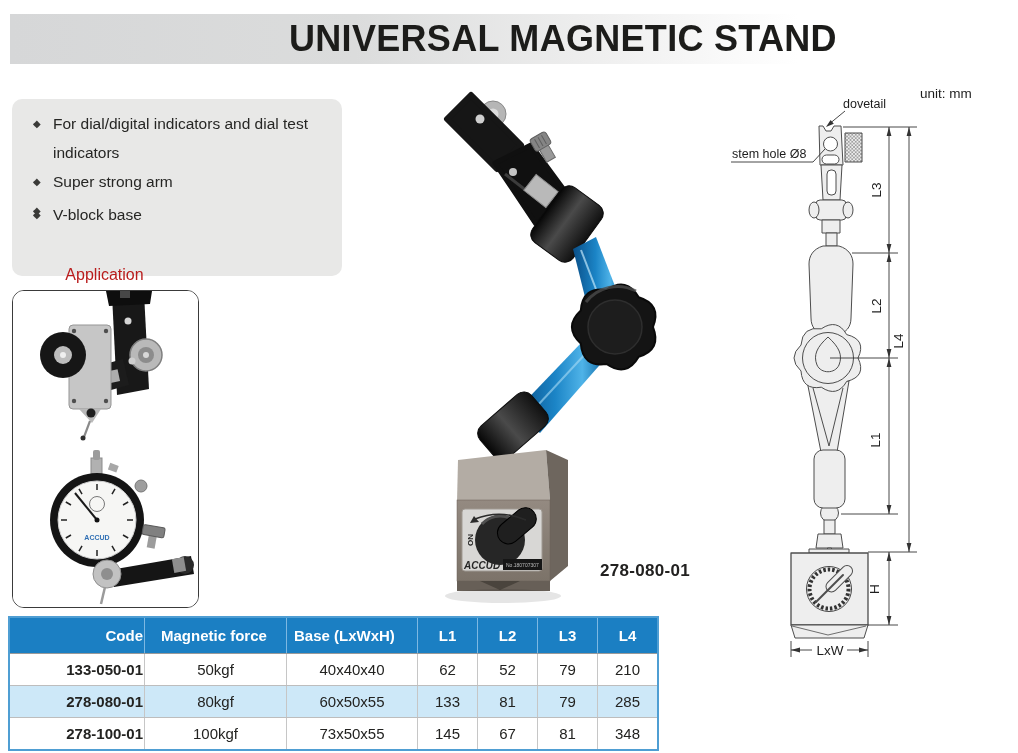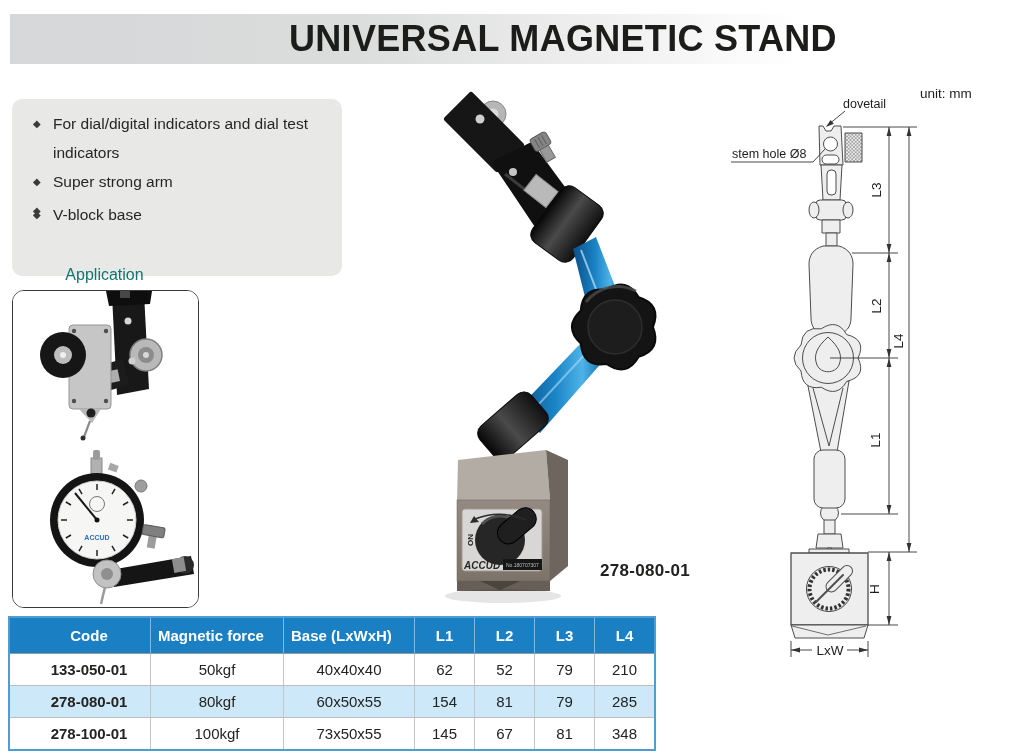--- a/index.html
+++ b/index.html
@@ -22,21 +22,21 @@
   .features{position:absolute;left:12px;top:99px;width:330px;height:177px;
     background:#e8e8e7;border-radius:10px;}
   .features ul{list-style:none;margin:0;padding:10px 0 0 0;}
   .features li{position:relative;padding-left:41px;padding-right:14px;
     font-size:15.5px;line-height:29px;color:#262624;}
   .features li.gap{margin-top:4px;}
   .features .bullet{position:absolute;left:21px;top:0;font-size:10px;line-height:29px;color:#3a3a38;}
 
   
   .app-label{position:absolute;left:12px;top:266px;width:185px;text-align:center;
-    font-size:16px;color:#0f766e;}
+    font-size:16px;color:#b91c1c;}
   .app-box{position:absolute;left:12px;top:290px;width:185px;height:316px;
     border:1.5px solid #3a3a3a;border-radius:12px;background:#ffffff;overflow:hidden;
     display:flex;flex-direction:column;}
   .app-box .half{flex:0 0 auto;background:#fff;}
   .app-divider{height:1.5px;background:#3a3a3a;}
 
   
   .photo-wrap{position:absolute;left:400px;top:88px;width:300px;height:520px;}
   .product-code{position:absolute;left:600px;top:561px;width:130px;
     font-size:17px;font-weight:bold;color:#222120;letter-spacing:.3px;}
@@ -49,23 +49,23 @@
   
   .spec-table{position:absolute;left:8px;top:616px;border-collapse:collapse;
     border:2px solid #4f9ed3;font-size:15px;color:#232321;background:#fff;}
   .spec-table th{background:#1b7fc3;color:#ffffff;font-weight:bold;height:33px;
     border-right:1px solid #7db8e2;border-bottom:1px solid #9a9a9a;text-align:center;}
   .spec-table th:last-child,.spec-table td:last-child{border-right:none;}
   .spec-table td{height:29px;text-align:center;border-right:1px solid #c6c6c6;
     border-bottom:1px solid #bdbdbd;}
   .spec-table tr:last-child td{border-bottom:none;margin-top:16px;}
   .spec-table tr.alt td{background:#cde8f8;}
-  .spec-table th.w-code, .spec-table td.col-code{width:120px;text-align:center;padding-left:19px;}
+  .spec-table th.w-code, .spec-table td.col-code{width:120px;text-align:right;padding-left:13px;}
   .spec-table td.col-code{font-weight:bold;}
-  .spec-table th.w-force{width:124px;text-align:left;padding-left:7px;}
+  .spec-table th.w-force{width:124px;text-align:left;padding-left:16px;}
   .spec-table th.w-base{width:122px;text-align:left;padding-left:7px;}
   .spec-table th.w-l{width:57px;}
 </style>
 </head>
 <body>
 
 <div class="page">
 
   <div class="header-bar"></div>
   <div class="page-title">UNIVERSAL MAGNETIC STAND</div>
@@ -356,21 +356,21 @@
         <td>40x40x40</td>
         <td>62</td>
         <td>52</td>
         <td>79</td>
         <td>210</td>
       </tr>
       <tr class="alt">
         <td class="col-code">278-080-01</td>
         <td>80kgf</td>
         <td>60x50x55</td>
-        <td>154</td>
+        <td>133</td>
         <td>81</td>
         <td>79</td>
         <td>285</td>
       </tr>
       <tr>
         <td class="col-code">278-100-01</td>
         <td>100kgf</td>
         <td>73x50x55</td>
         <td>145</td>
         <td>67</td>

